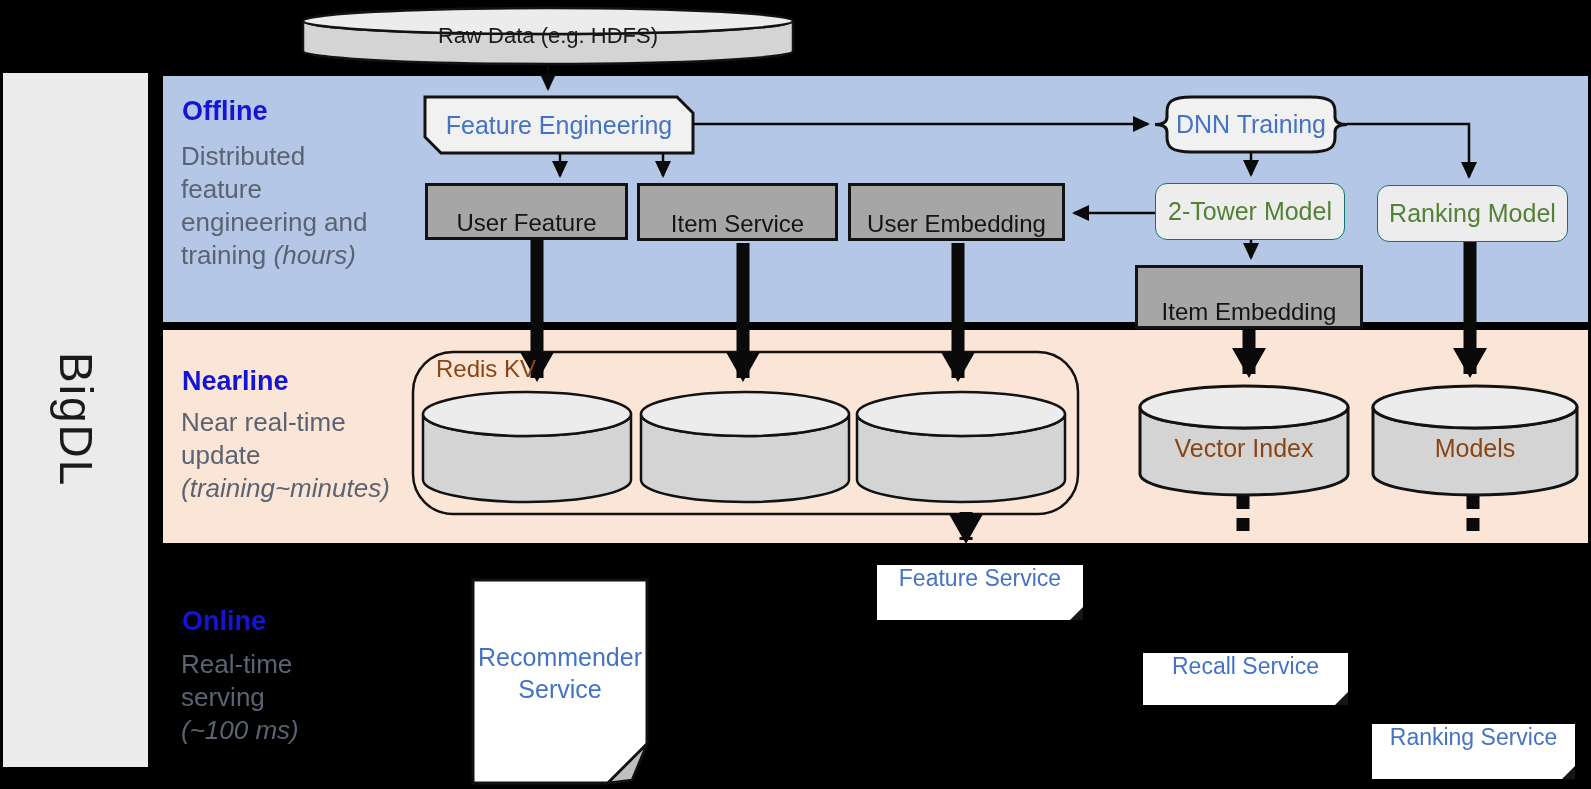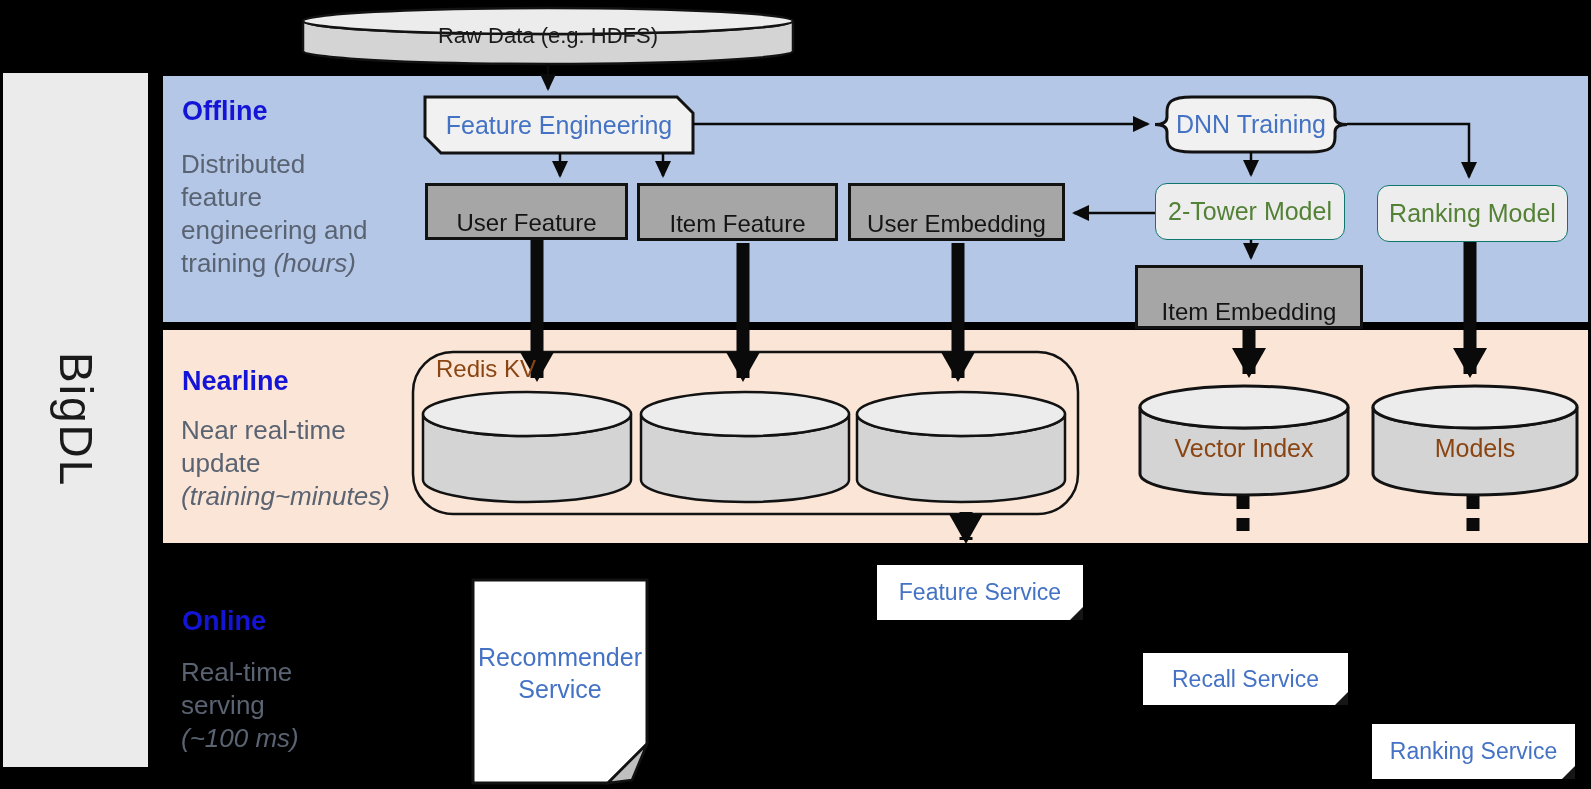--- a/index.html
+++ b/index.html
@@ -18,38 +18,38 @@
     display:flex; align-items:center; justify-content:center;
   }
   #sidebar span {
     writing-mode:vertical-rl; font-size:46px; color:#1a1a1a; letter-spacing:2px;
   }
 
   svg.overlay { position:absolute; left:0; top:0; z-index:2; }
 
   .lbl { position:absolute; z-index:3; display:flex; align-items:center; justify-content:center; text-align:center; }
   .title { font-size:27px; font-weight:bold; color:var(--heading-blue,#1414d6); z-index:3; position:absolute; }
-  .subtitle { position:absolute; z-index:3; font-size:26px; line-height:33px; color:var(--subtitle-gray,#5a6372);margin-top:8px; }
+  .subtitle { position:absolute; z-index:3; font-size:26px; line-height:33px; color:var(--subtitle-gray,#5a6372); }
   .subtitle em { font-style:italic; }
 
   .box-gray {
     position:absolute; z-index:3; background:var(--box-gray,#a6a6a6);
     border:3px solid #121212; box-sizing:border-box;
     display:flex; align-items:flex-end; justify-content:center;
     font-size:24px; color:#141414;
   }
   .box-round {
     position:absolute; z-index:3; background:#ededed;
     border:1px solid #0f766e; border-radius:12px; box-sizing:border-box;
     display:flex; align-items:center; justify-content:center;
     font-size:25px; color:var(--green,#538135);
   }
   .service {
     position:absolute; z-index:3; background:var(--service-bg,#fff);
-    display:flex; align-items:center; justify-content:center;
+    display:flex; align-items:flex-start; justify-content:center;
     font-size:23px; color:var(--accent-blue,#4472c4);
   }
   .service::after {
     content:""; position:absolute; right:0; bottom:0; width:13px; height:13px;
     background:#161616; clip-path:polygon(100% 0, 100% 100%, 0 100%);
   }
   .blue  { color:var(--accent-blue,#4472c4); }
   .brown { color:var(--brown,#8a4513); }
 </style>
 </head>
@@ -139,21 +139,21 @@
   <div class="lbl" style="left:303px; top:22px; width:490px; height:28px; font-size:22px; color:#1a1a1a;">Raw Data (e.g. HDFS)</div>
 
   <div class="lbl blue" style="left:425px; top:99px; width:268px; height:52px; font-size:25px;">Feature Engineering</div>
 
   <div class="lbl blue" style="left:1167px; top:99px; width:168px; height:50px; font-size:25px;">DNN Training</div>
 
   <div class="box-gray" style="left:425px; top:183px; width:203px; height:57px;">
     <span>User Feature</span>
   </div>
   <div class="box-gray" style="left:637px; top:183px; width:201px; height:58px;">
-    <span>Item Feature</span>
+    <span>Item Service</span>
   </div>
   <div class="box-gray" style="left:848px; top:183px; width:217px; height:58px;">
     <span>User Embedding</span>
   </div>
   <div class="box-gray" style="left:1135px; top:265px; width:228px; height:64px;">
     <span>Item Embedding</span>
   </div>
 
   <div class="box-round" style="left:1155px; top:183px; width:190px; height:57px;">
     <span>2-Tower Model</span>

